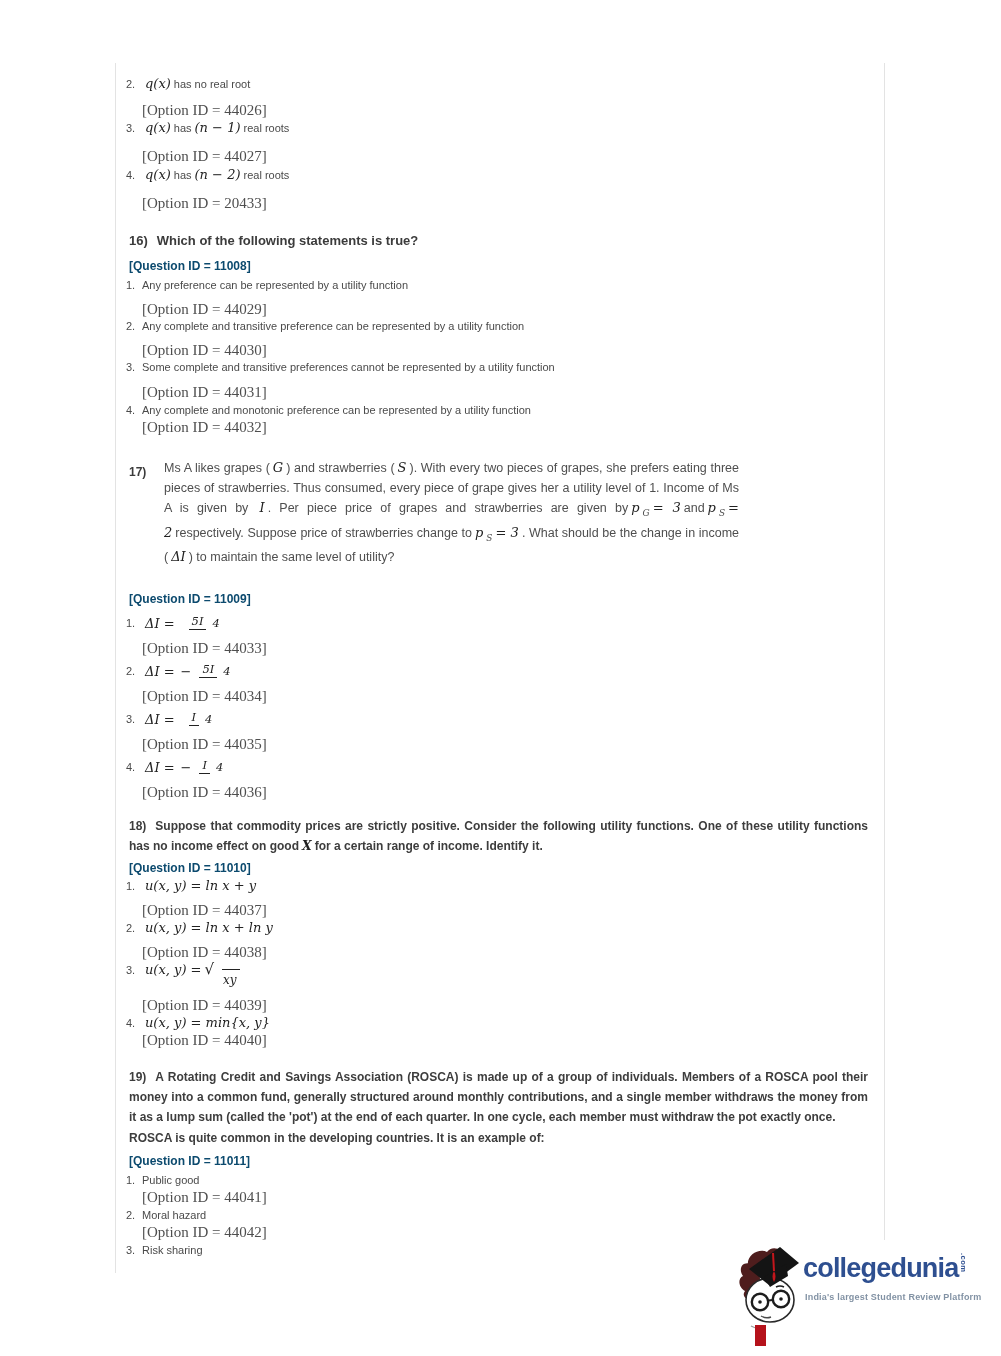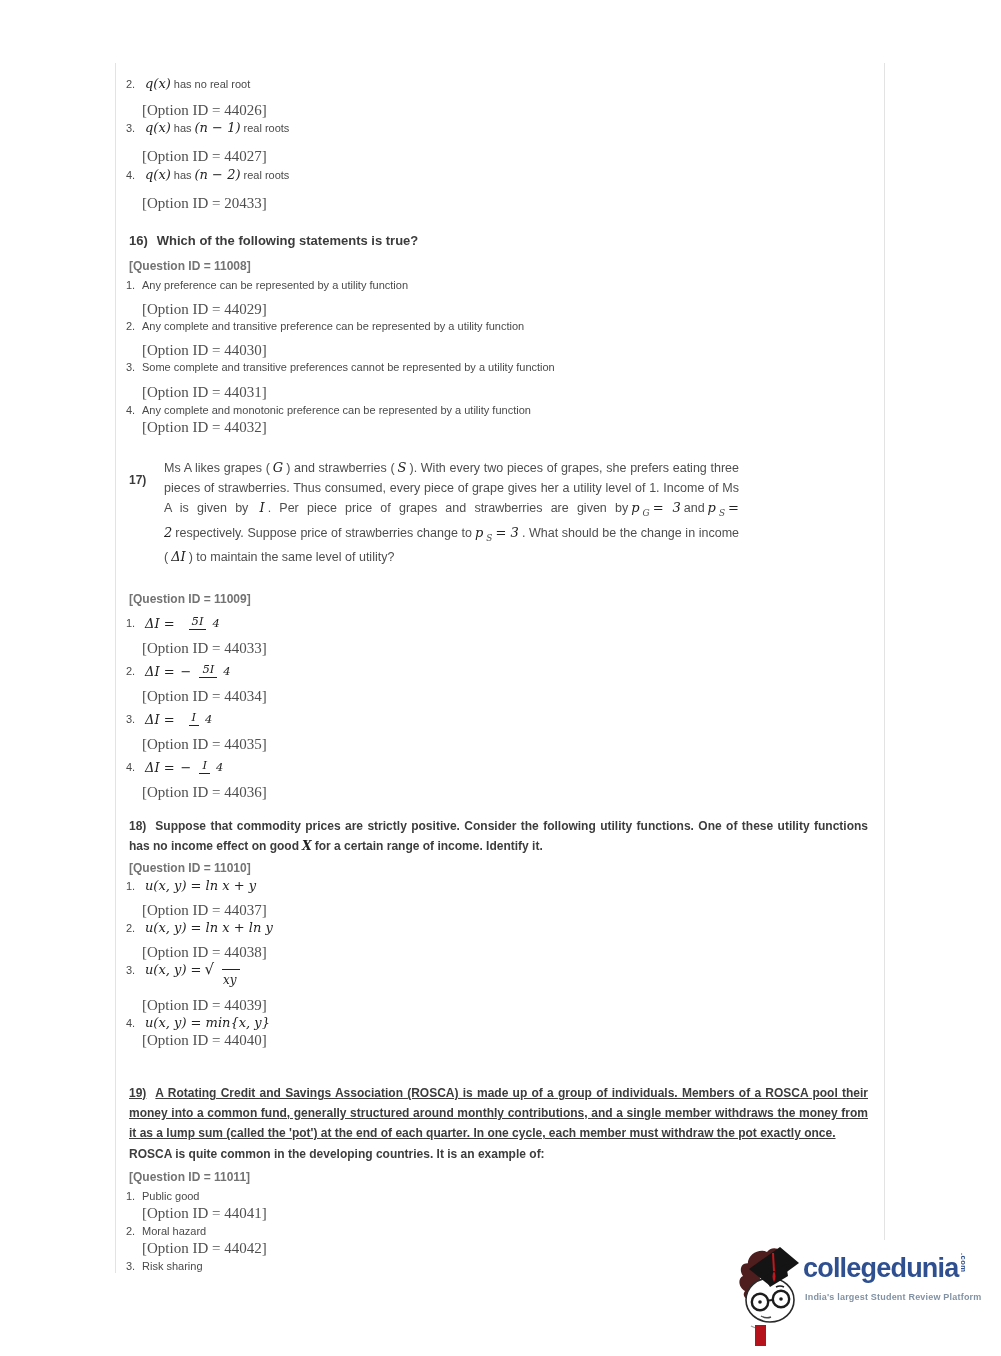--- a/index.html
+++ b/index.html
@@ -13,39 +13,39 @@
     box-sizing:border-box;background:#fff;padding:12px 16px 0 10px;
   }
   .opt-row{display:flex;align-items:baseline;line-height:17px;color:#4a4a4a;font-size:11px;}
   .onum{flex:none;width:16px;font-size:11px;color:#4a4a4a;}
   .otext{font-size:11px;color:#4a4a4a;}
   .math{font-family:"DejaVu Serif",serif;font-style:italic;font-size:13px;color:#222;margin:0 3px;}
   .msub{font-family:"DejaVu Serif",serif;font-style:italic;font-size:9px;margin:0;}
   .oid{font-size:15px;color:#4e4e4e;padding-left:16px;line-height:13px;font-family:Liberation Serif, serif;}
   .qhead{padding-left:3px;font-size:13px;font-weight:bold;color:#3b3b3b;line-height:15px;}
   .qhead .hnum{margin-right:9px;}
-  .qid{padding-left:3px;font-size:12px;font-weight:bold;color:#737373;line-height:14px;}
+  .qid{padding-left:3px;font-size:12px;font-weight:bold;color:#0c4a6e;line-height:14px;}
   .q17para{position:relative;margin-left:38px;width:575px;font-size:12.5px;color:#4e4e4e;
     line-height:20px;text-align:justify;}
-  .q17num{position:absolute;left:-35px;top:12px;font-size:12px;font-weight:bold;color:#3b3b3b;}
+  .q17num{position:absolute;left:-35px;top:4px;font-size:12px;font-weight:bold;color:#3b3b3b;}
   .bpara{width:742px;font-size:12px;font-weight:bold;color:#3d3d3d;line-height:20px;text-align:justify;padding-left:3px;box-sizing:border-box;}
   .bpara .hnum{margin-right:9px;}
   .bpara .math{font-size:12.5px;}
   .frow{align-items:center;min-height:30px;}
   .frac{display:inline-flex;flex-direction:row;align-items:center;line-height:1;margin-left:2px;}
   .fn{border-bottom:1px solid #222;padding:0 3px 2px;font-size:11.5px;}
   .fd{padding-top:2px;font-size:11.5px;}
   .sqrt{display:inline-flex;align-items:flex-start;}
   .rad{font-family:"DejaVu Serif",serif;font-style:normal;font-size:15px;color:#222;margin:0;}
   .radicand{border-top:1.4px solid #222;padding:2px 3px 0 1px;font-size:12px;margin:8px;}
   
   .mt2{margin-top:2px;}.mt3{margin-top:3px;}.mt4{margin-top:4px;}
   .mt8{margin-top:2px;}.mt9{margin-top:9px;}.mt10{margin-top:10px;}
   .mt11{margin-top:11px;}.mt13{margin-top:13px;}.mt17{margin-top:17px;}
-  .mt20{margin-top:36px;text-decoration:underline;}.mt23{margin-top:23px;}.mt24{margin-top:24px;}
+  .mt20{margin-top:20px;}.mt23{margin-top:23px;}.mt24{margin-top:24px;}
   .mt25{margin-top:25px;}.mt5{margin-top:5px;}.mt6{margin-top:6px;}
   .mt1{margin-top:1px;}.mt0{margin-top:1px;}
   
   .logo{position:absolute;left:735px;top:1240px;width:240px;height:110px;background:#fff;}
   .mascot{position:absolute;left:2px;top:2px;}
   .brand-row{position:absolute;left:68px;top:13px;white-space:nowrap;}
   .brand{font-size:27px;font-weight:bold;letter-spacing:-0.8px;color:#2e4f90;}
   .tld{display:inline-block;writing-mode:vertical-rl;font-size:7.5px;font-weight:bold;
     color:#2e4f90;vertical-align:top;margin-left:1px;letter-spacing:0.5px;}
   .tagline{position:absolute;left:70px;top:52px;font-size:9px;font-weight:bold;

